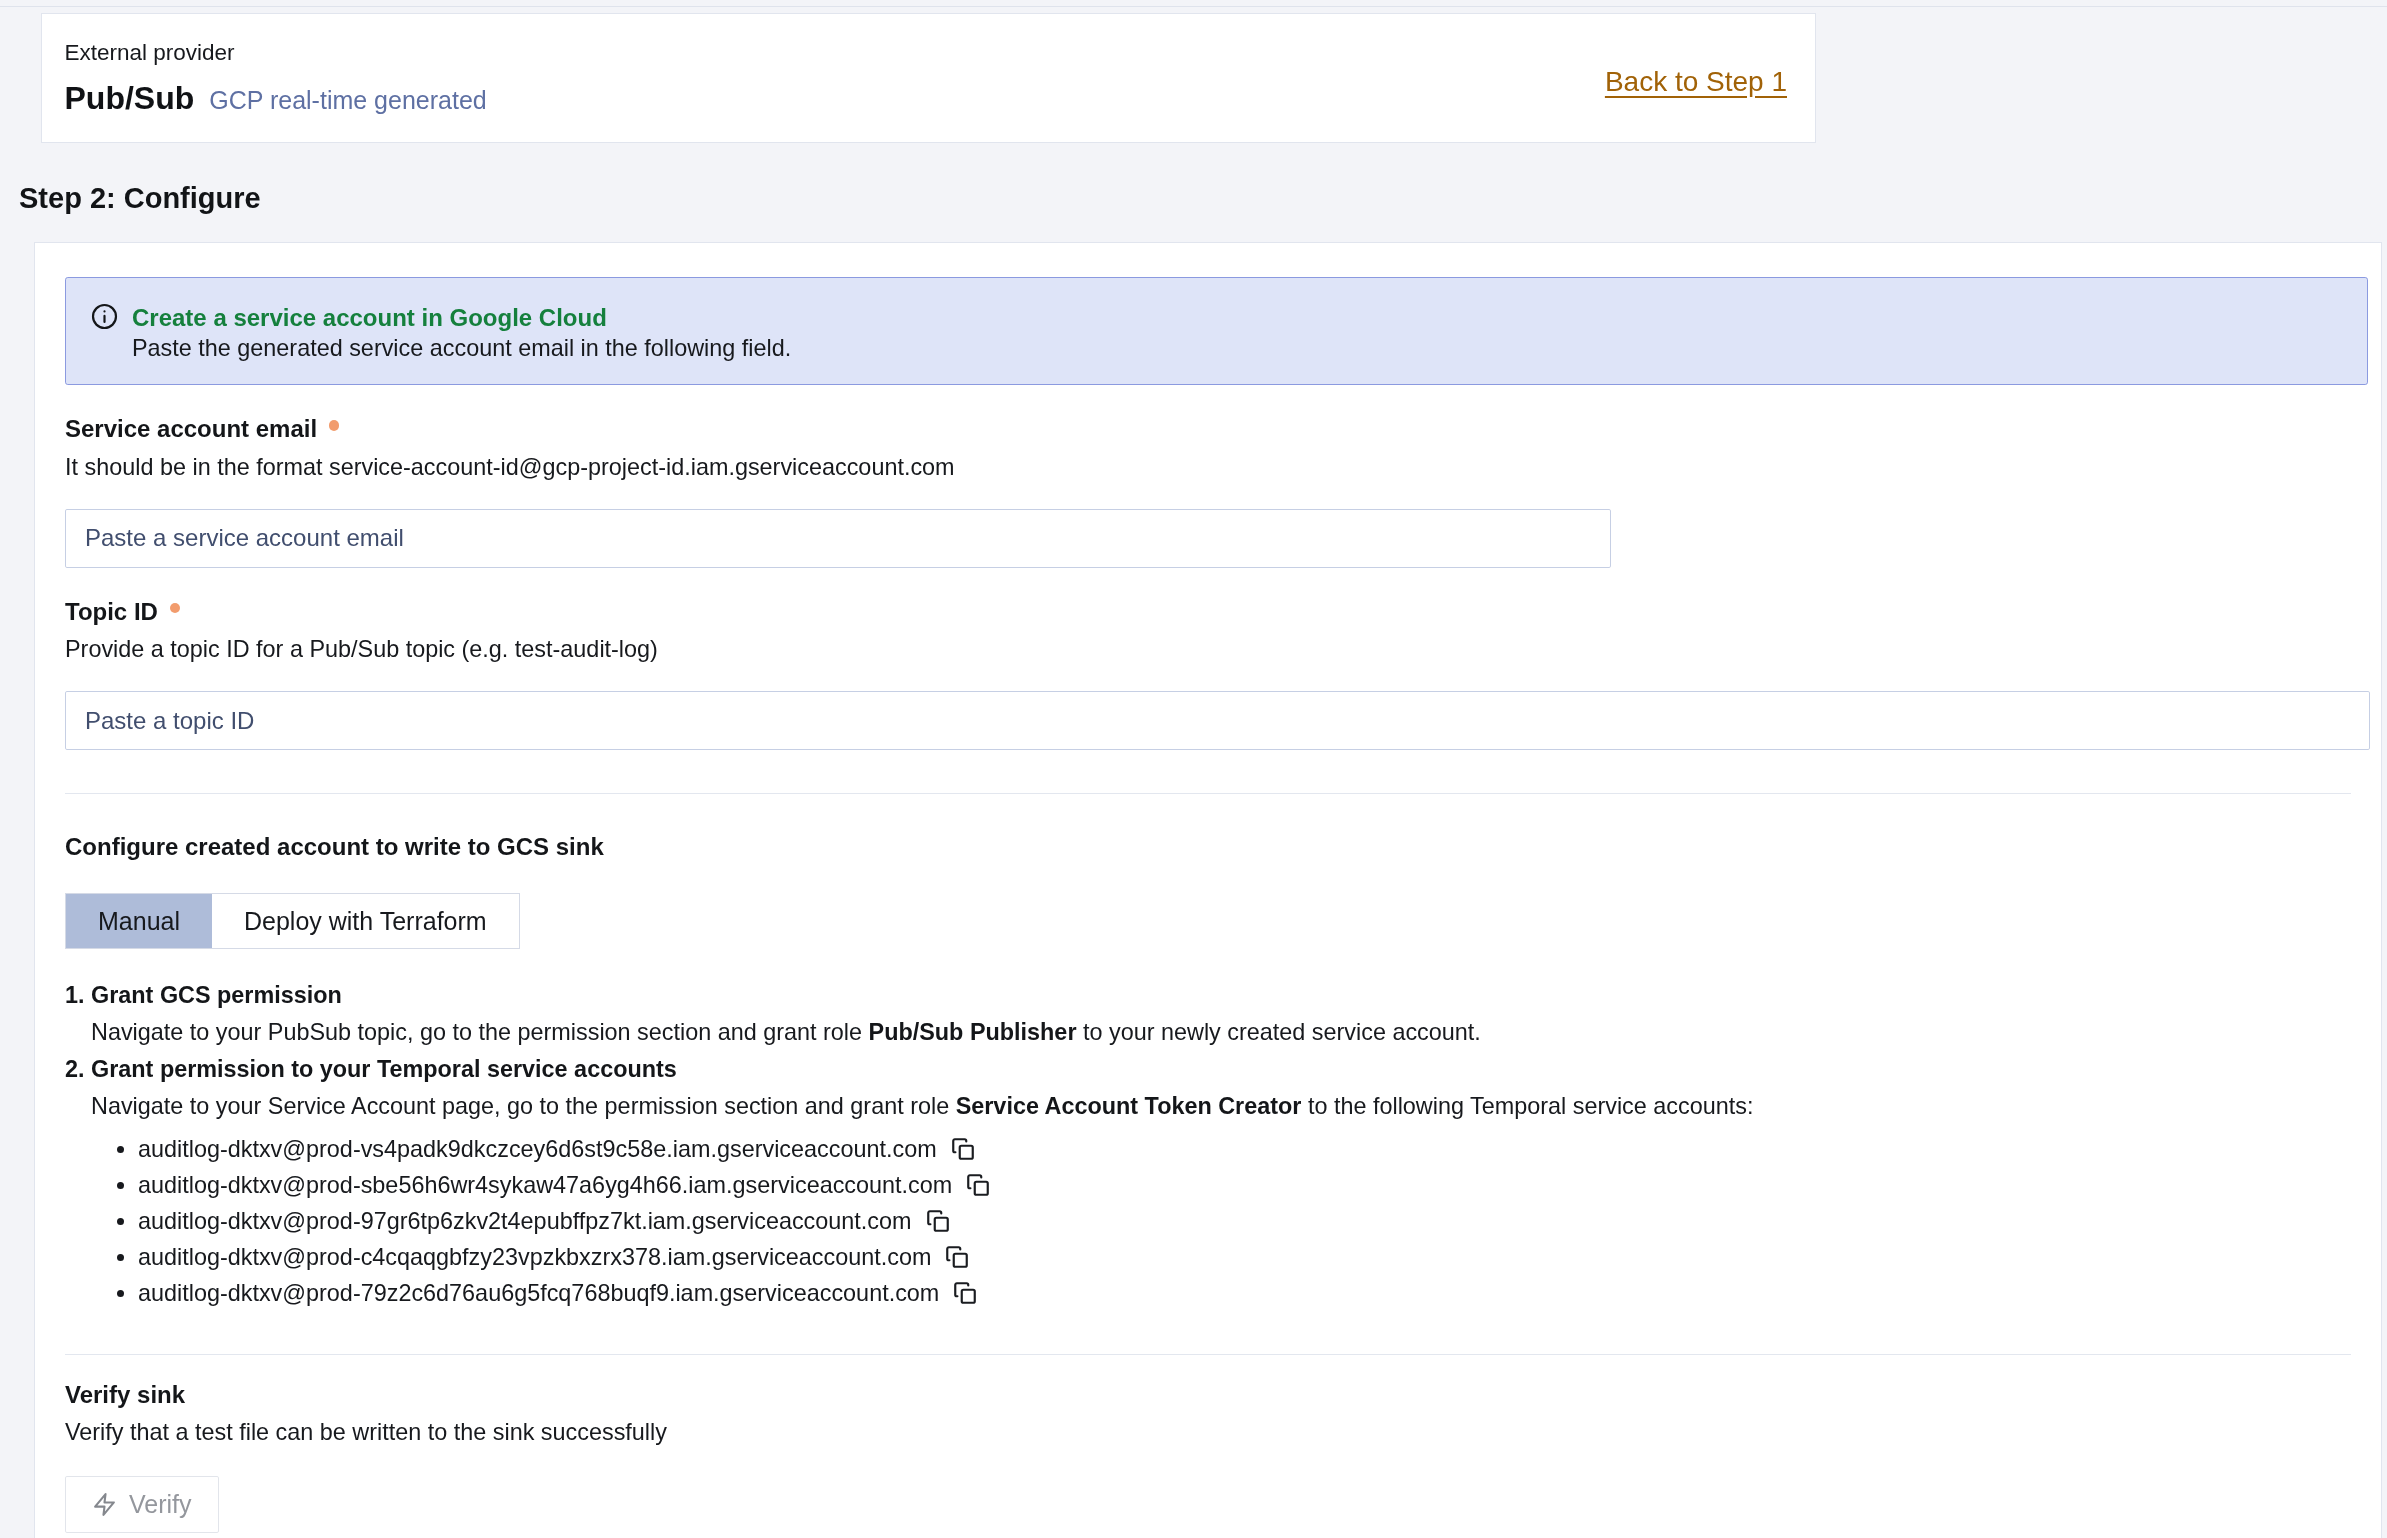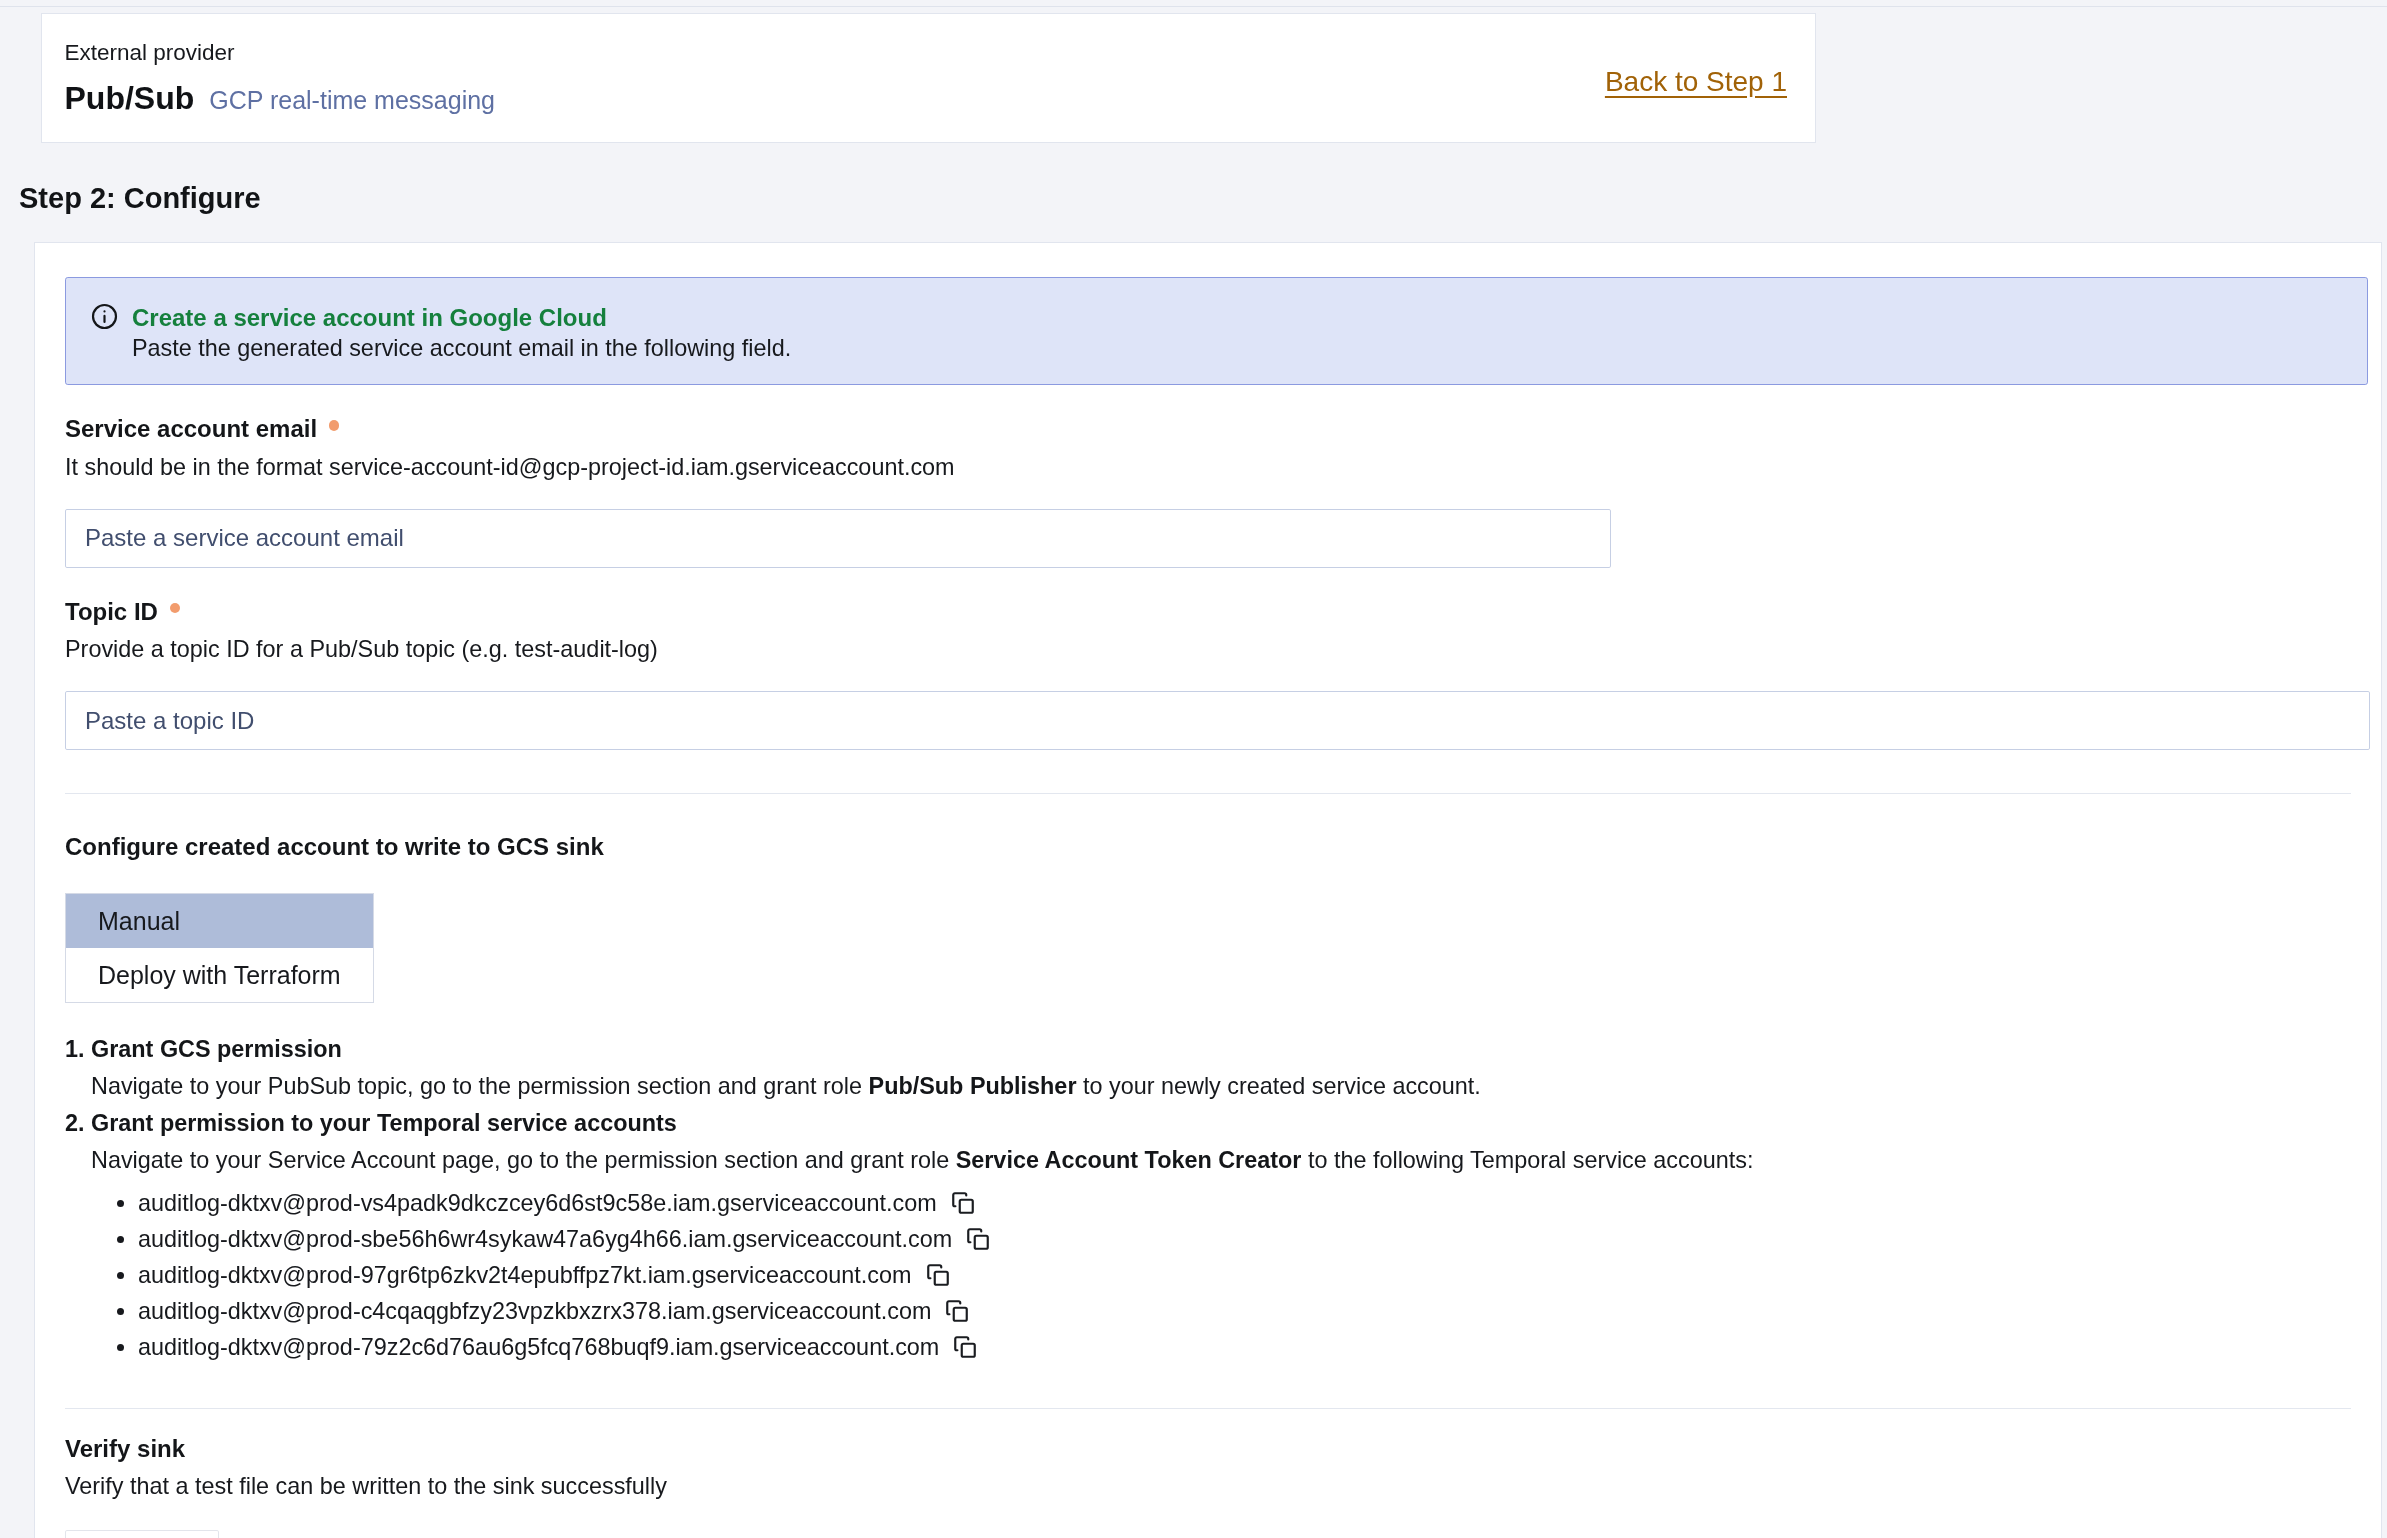--- a/index.html
+++ b/index.html
@@ -160,21 +160,20 @@
     font-weight: 700;
     line-height: 32px;
     color: #141619;
   }
   
   .tabs {
     margin-top: 30px;
     display: inline-flex;
     border: 0.9px solid #d5dae6;
     background: #ffffff;
-    flex-direction: column;
   }
   .tab {
     box-sizing: border-box;
     height: 54px;
     border: none;
     background: #ffffff;
     font-family: "Liberation Sans", "DejaVu Sans", sans-serif;
     font-size: 25px;
     color: #17191d;
     padding: 0 32px;
@@ -251,21 +250,21 @@
 </style>
 </head>
 <body>
 
 <div class="topline"></div>
 
 <div class="provider-card">
   <div class="pc-label">External provider</div>
   <div class="pc-title-row">
     <span class="pc-name">Pub/Sub</span>
-    <span class="pc-desc">GCP real-time messaging</span>
+    <span class="pc-desc">GCP real-time generated</span>
   </div>
   <a class="back-link">Back to Step 1</a>
 </div>
 
 <div class="step-title">Step 2: Configure</div>
 
 <div class="main-card">
 
   <div class="info-banner">
     <span class="info-icon-wrap">

